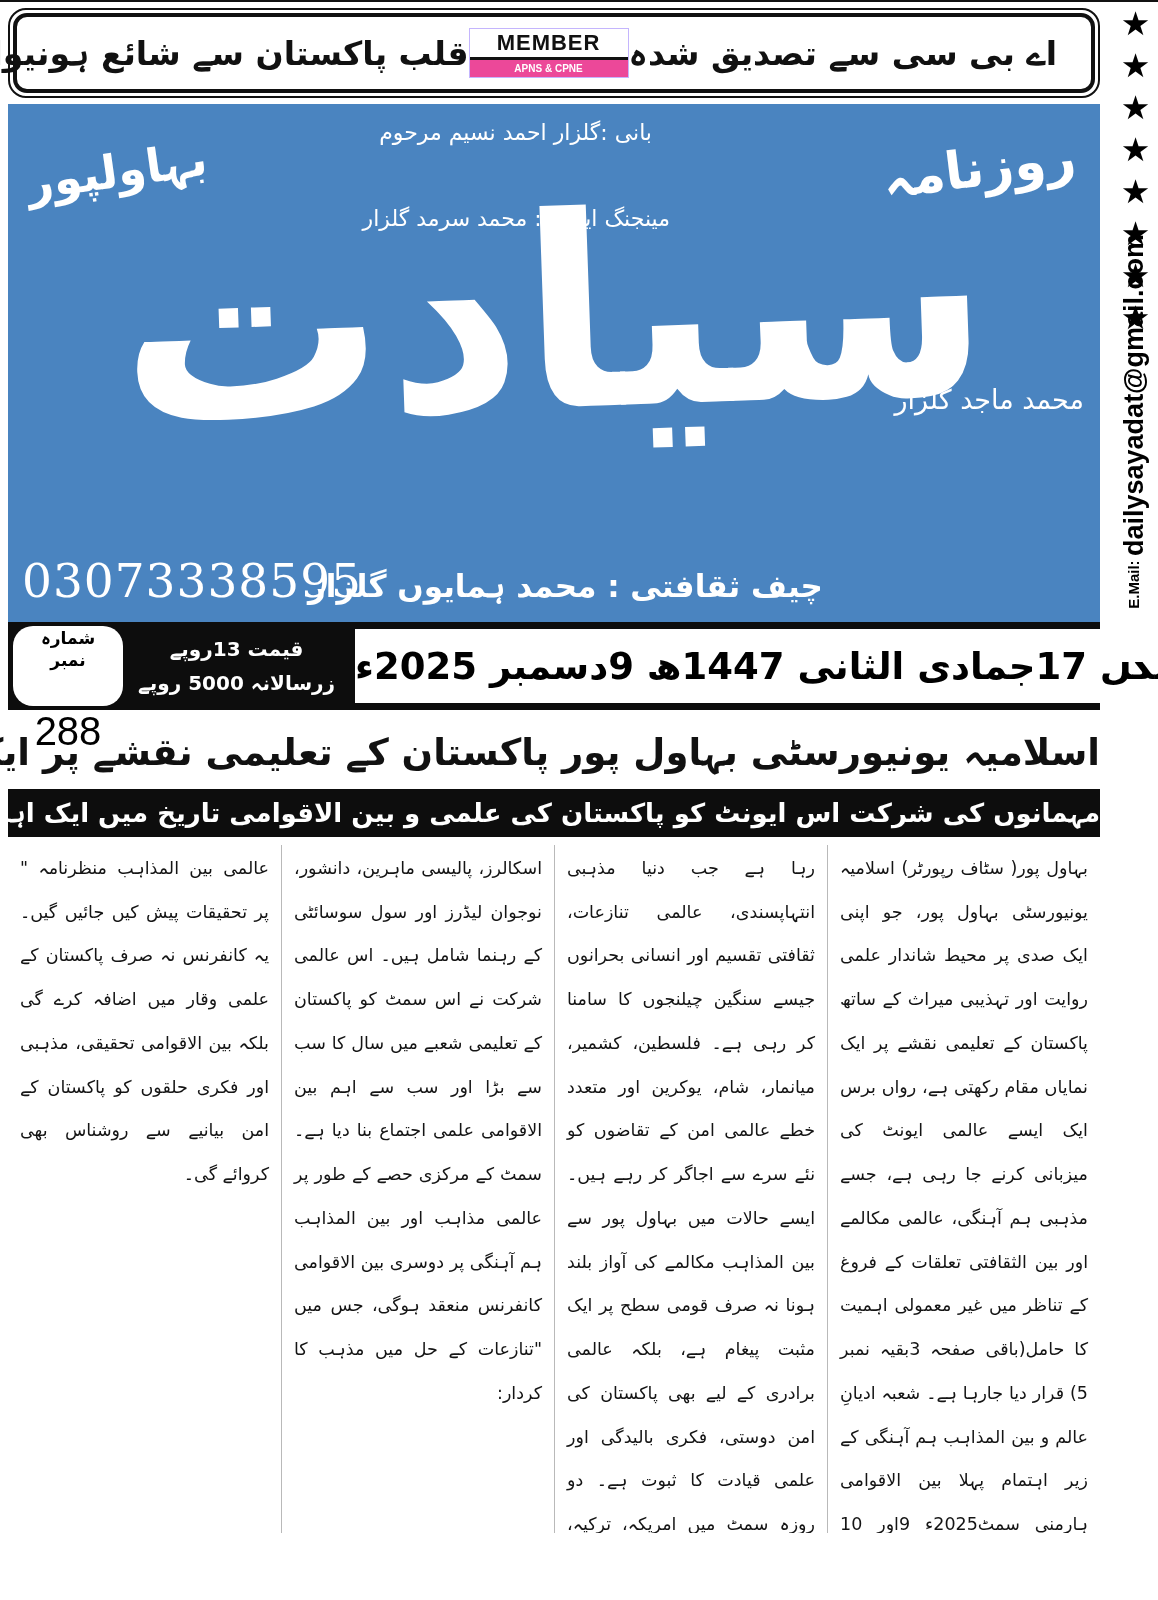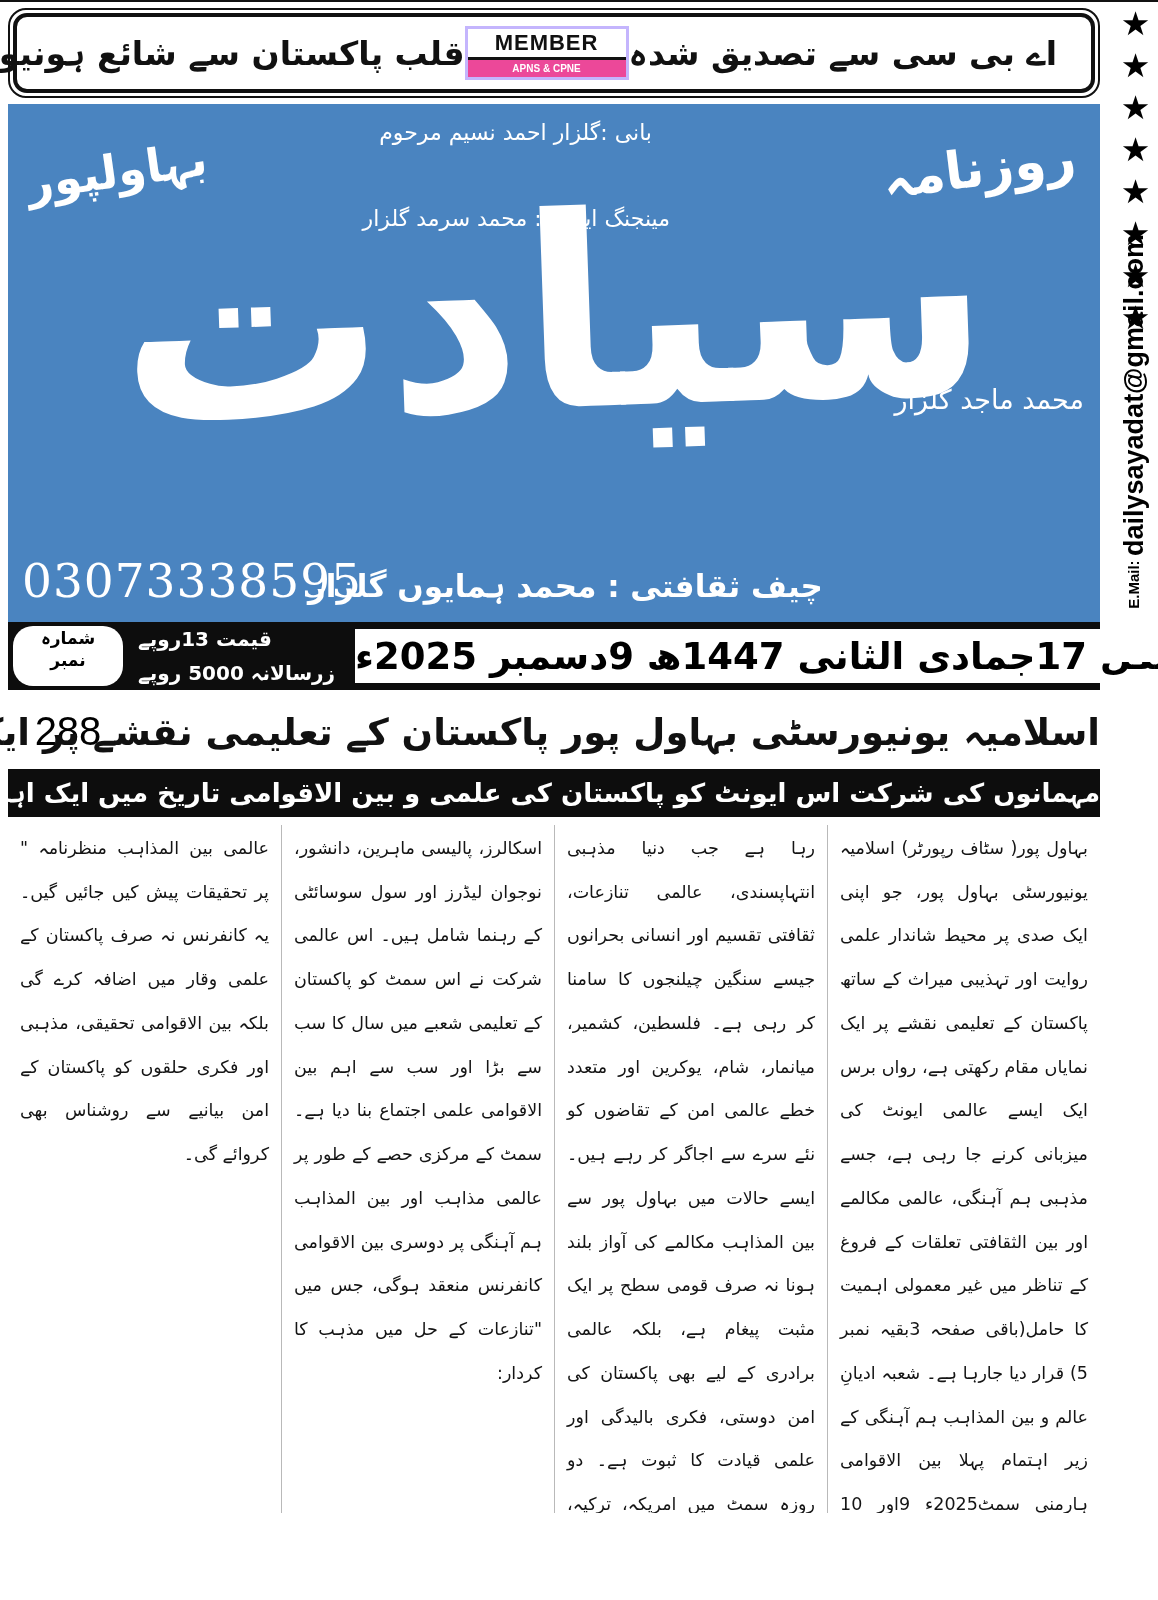--- a/index.html
+++ b/index.html
@@ -11,44 +11,44 @@
   .main{position:absolute;left:8px;top:6px;width:1092px;}
 
   
   .banner-outer{border:2px solid #111;border-radius:18px;padding:3px;}
   .banner{
     border:4px solid #111;border-radius:14px;height:72px;
     display:flex;flex-direction:row-reverse;align-items:center;
     justify-content:flex-end;padding:0 34px;direction:rtl;
   }
   .banner-text{font-size:33px;font-weight:bold;color:#111;white-space:nowrap;}
-  .member{border:3px solid #c4b5fd;text-align:center;font-family:"Liberation Sans",sans-serif;min-width:158px;}
+  .member{border:1px solid #c4b5fd;text-align:center;font-family:"Liberation Sans",sans-serif;min-width:158px;}
   .member-top{background:#fff;color:#111;font-weight:bold;font-size:22px;letter-spacing:1px;border-bottom:3px solid #111;padding:1px 8px;}
   .member-bottom{background:#ec4899;color:#fff;font-weight:bold;font-size:10px;padding:3px 6px;white-space:nowrap;}
 
   
   .masthead{position:relative;margin-top:6px;height:518px;background:#4a84c0;color:#fff;overflow:hidden;}
   .mh-daily{position:absolute;right:24px;top:34px;font-size:52px;font-weight:bold;transform:rotate(-7deg);}
   .mh-founder{position:absolute;right:448px;top:16px;font-size:22px;white-space:nowrap;}
   .mh-managing{position:absolute;right:430px;top:102px;font-size:22px;white-space:nowrap;}
   .mh-city{position:absolute;left:18px;top:40px;font-size:46px;font-weight:bold;transform:rotate(-8deg);}
   .mh-title{
     position:absolute;left:0;right:0;top:72px;text-align:center;
     font-size:265px;line-height:1.05;font-weight:bold;transform:rotate(-2deg);
   }
   .mh-exec{position:absolute;right:16px;top:266px;text-align:center;font-size:27px;line-height:2.2;}
   .mh-chief{position:absolute;left:300px;bottom:18px;font-size:31px;font-weight:bold;white-space:nowrap;}
   .mh-phone{position:absolute;left:14px;bottom:14px;font-size:47px;font-family:"DejaVu Serif",serif;letter-spacing:1px;}
 
   
-  .strip{margin-top:0;height:68px;background:#0d0d0d;display:flex;align-items:stretch;}
+  .strip{margin-top:0;height:88px;background:#0d0d0d;display:flex;align-items:stretch;}
   .pill{background:#fff;border-radius:20px;margin:4px 5px;text-align:center;color:#000;padding:1px 10px;min-width:90px;}
   .pill .lbl{font-size:17px;font-weight:bold;line-height:1.3;}
   .pill .num{font-size:40px;font-weight:normal;line-height:1.0;font-family:"Liberation Sans",sans-serif;margin-top:40px;}
-  .price{color:#fff;font-size:20px;font-weight:bold;align-self:center;line-height:1.7;margin:0 10px;white-space:nowrap;}
+  .price{color:#fff;text-align:center;font-size:20px;font-weight:bold;align-self:center;line-height:1.7;margin:0 10px;white-space:nowrap;}
   .datebox{flex:1;background:#fff;margin:7px 10px;display:flex;align-items:center;justify-content:center;
     font-size:37px;font-weight:bold;color:#000;white-space:nowrap;direction:rtl;}
 
   
   .headline{margin-top:12px;text-align:center;font-size:37px;font-weight:bold;color:#111;
     white-space:nowrap;direction:rtl;line-height:1.7;}
   .subheadline{margin-top:4px;background:#0d0d0d;color:#fff;text-align:center;font-size:26px;
     font-weight:bold;padding:9px 0;white-space:nowrap;direction:rtl;}
 
   

